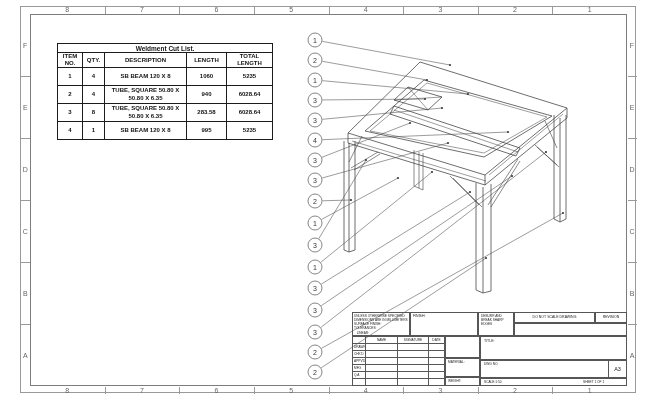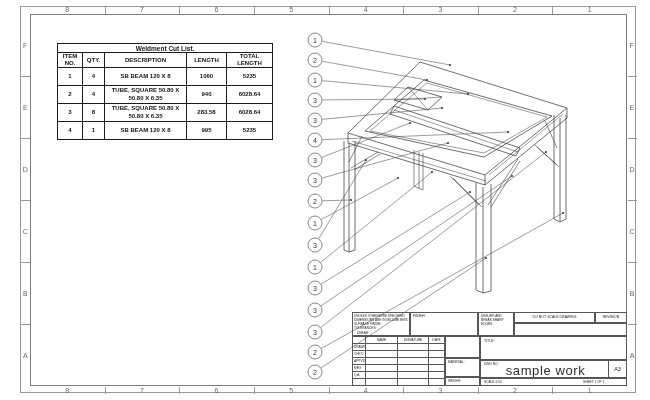--- a/index.html
+++ b/index.html
@@ -373,21 +373,20 @@
     </div>
     <div class="tb-cell t32 pad" style="left:445px;top:377px;width:35px;height:9px;">
       <span>WEIGHT:</span>
     </div>
 
     <div class="tb-cell t35" style="left:480px;top:336px;width:147px;height:24px;">
       <span class="lbl" style="left:3px;top:2px;">TITLE:</span>
     </div>
     <div class="tb-cell" style="left:480px;top:360px;width:147px;height:18px;">
       <span class="lbl t32" style="left:3px;top:1px;">DWG NO.</span>
-      <div class="dwg-title">sample work</div>
     </div>
     <div class="tb-cell ctr" style="left:608px;top:360px;width:19px;height:18px;font-size:5.5px;">
       <span>A3</span>
     </div>
     <div class="tb-cell" style="left:480px;top:378px;width:147px;height:8px;">
       <span class="lbl t32" style="left:3px;top:1px;">SCALE:1:50</span>
       <span class="lbl t32" style="left:102px;top:1px;">SHEET 1 OF 1</span>
     </div>
   </div>
 

